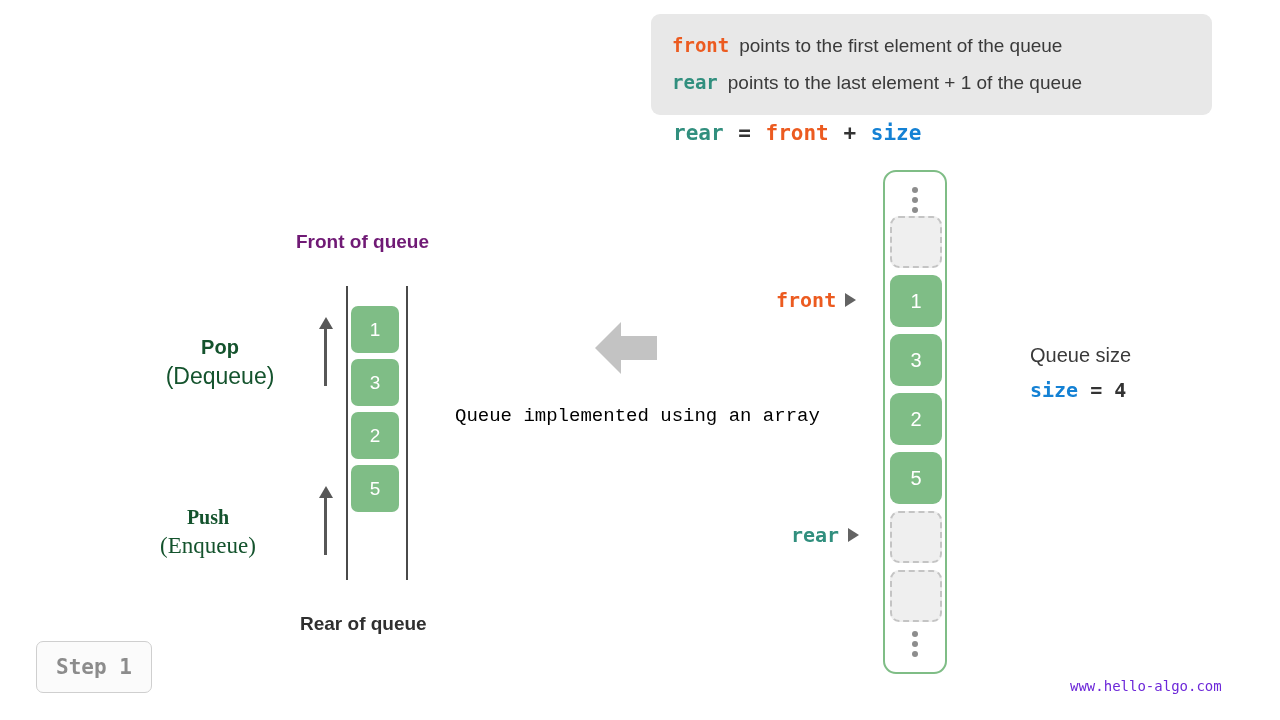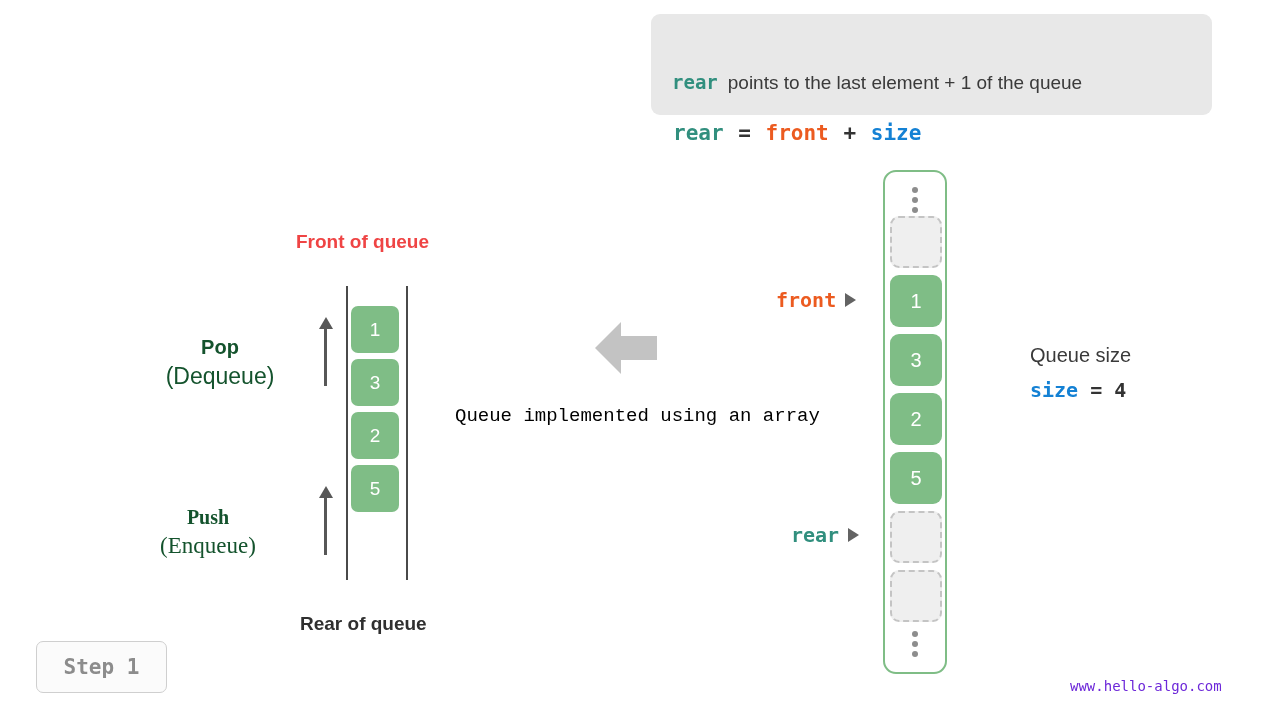--- a/index.html
+++ b/index.html
@@ -56,21 +56,21 @@
     color: #333333;
   }
   #formula span { margin: 0 1px; }
 
   
   #front-of-queue-label {
     left: 296px;
     top: 231px;
     font-size: 19px;
     font-weight: bold;
-    color: #ef4444;
+    color: #701a75;
     white-space: nowrap;
   }
   #rear-of-queue-label {
     left: 300px;
     top: 613px;
     font-size: 19px;
     font-weight: bold;
     color: #2f2f2f;
     white-space: nowrap;
   }
@@ -221,21 +221,21 @@
     font-weight: bold;
     font-size: 20px;
     color: #333333;
     white-space: nowrap;
   }
 
   
   #step-badge {
     left: 36px;
     top: 641px;
-    width: 131px;
+    width: 116px;
     height: 52px;
     border: 1px solid #cfcfcf;
     border-radius: 7px;
     background: #fbfbfb;
     display: flex;
     align-items: center;
     justify-content: center;
     font-family: "DejaVu Sans Mono", monospace;
     font-weight: bold;
     font-size: 21px;
@@ -250,20 +250,23 @@
     font-family: "DejaVu Sans Mono", monospace;
     font-size: 14px;
     color: #6d28d9;
     white-space: nowrap;
   }
 </style>
 </head>
 <body>
 
 <div class="abs" id="legend-box">
+  <div class="legend-line l1">
+    <span class="kw kw-front">front</span><span class="legend-desc">points to the first element of the queue</span>
+  </div>
   <div class="legend-line l2">
     <span class="kw kw-rear">rear</span><span class="legend-desc">points to the last element + 1 of the queue</span>
   </div>
 </div>
 
 <div class="abs" id="formula">
   <span class="kw-rear">rear</span>
   <span>=</span>
   <span class="kw-front">front</span>
   <span>+</span>

